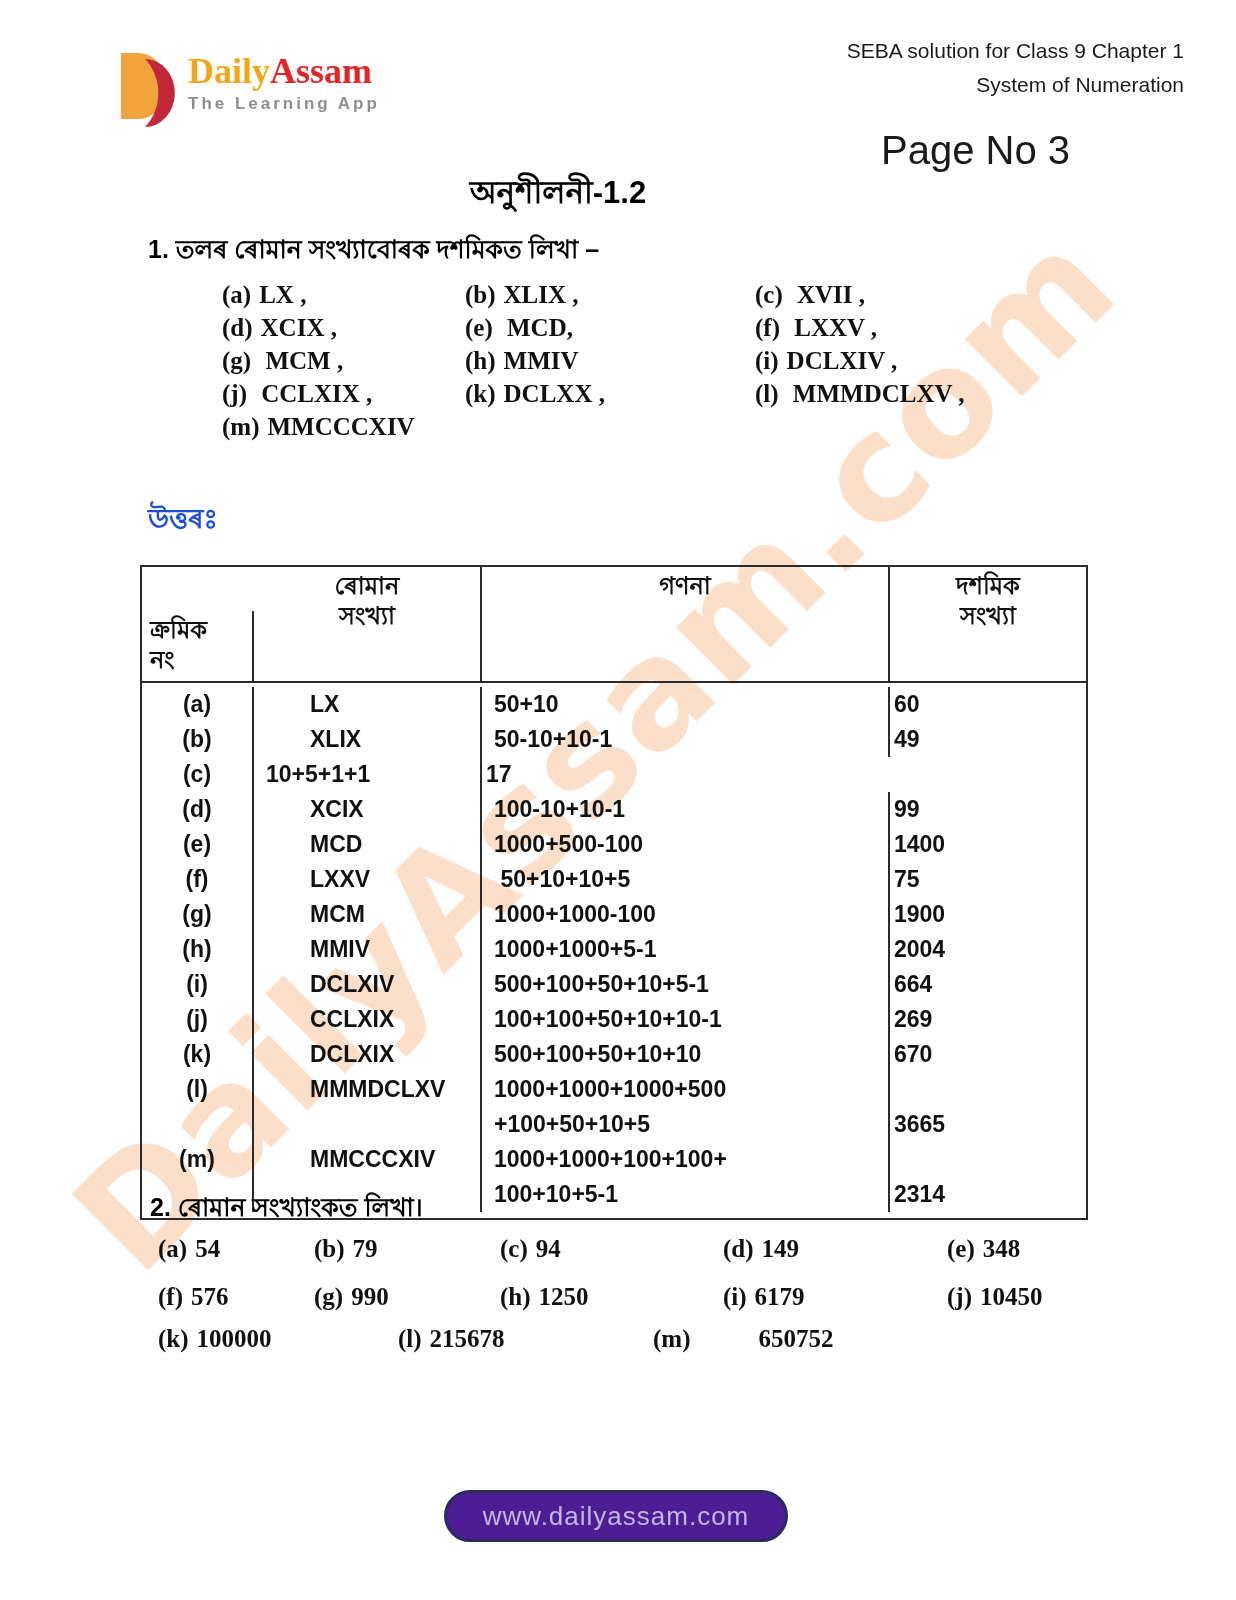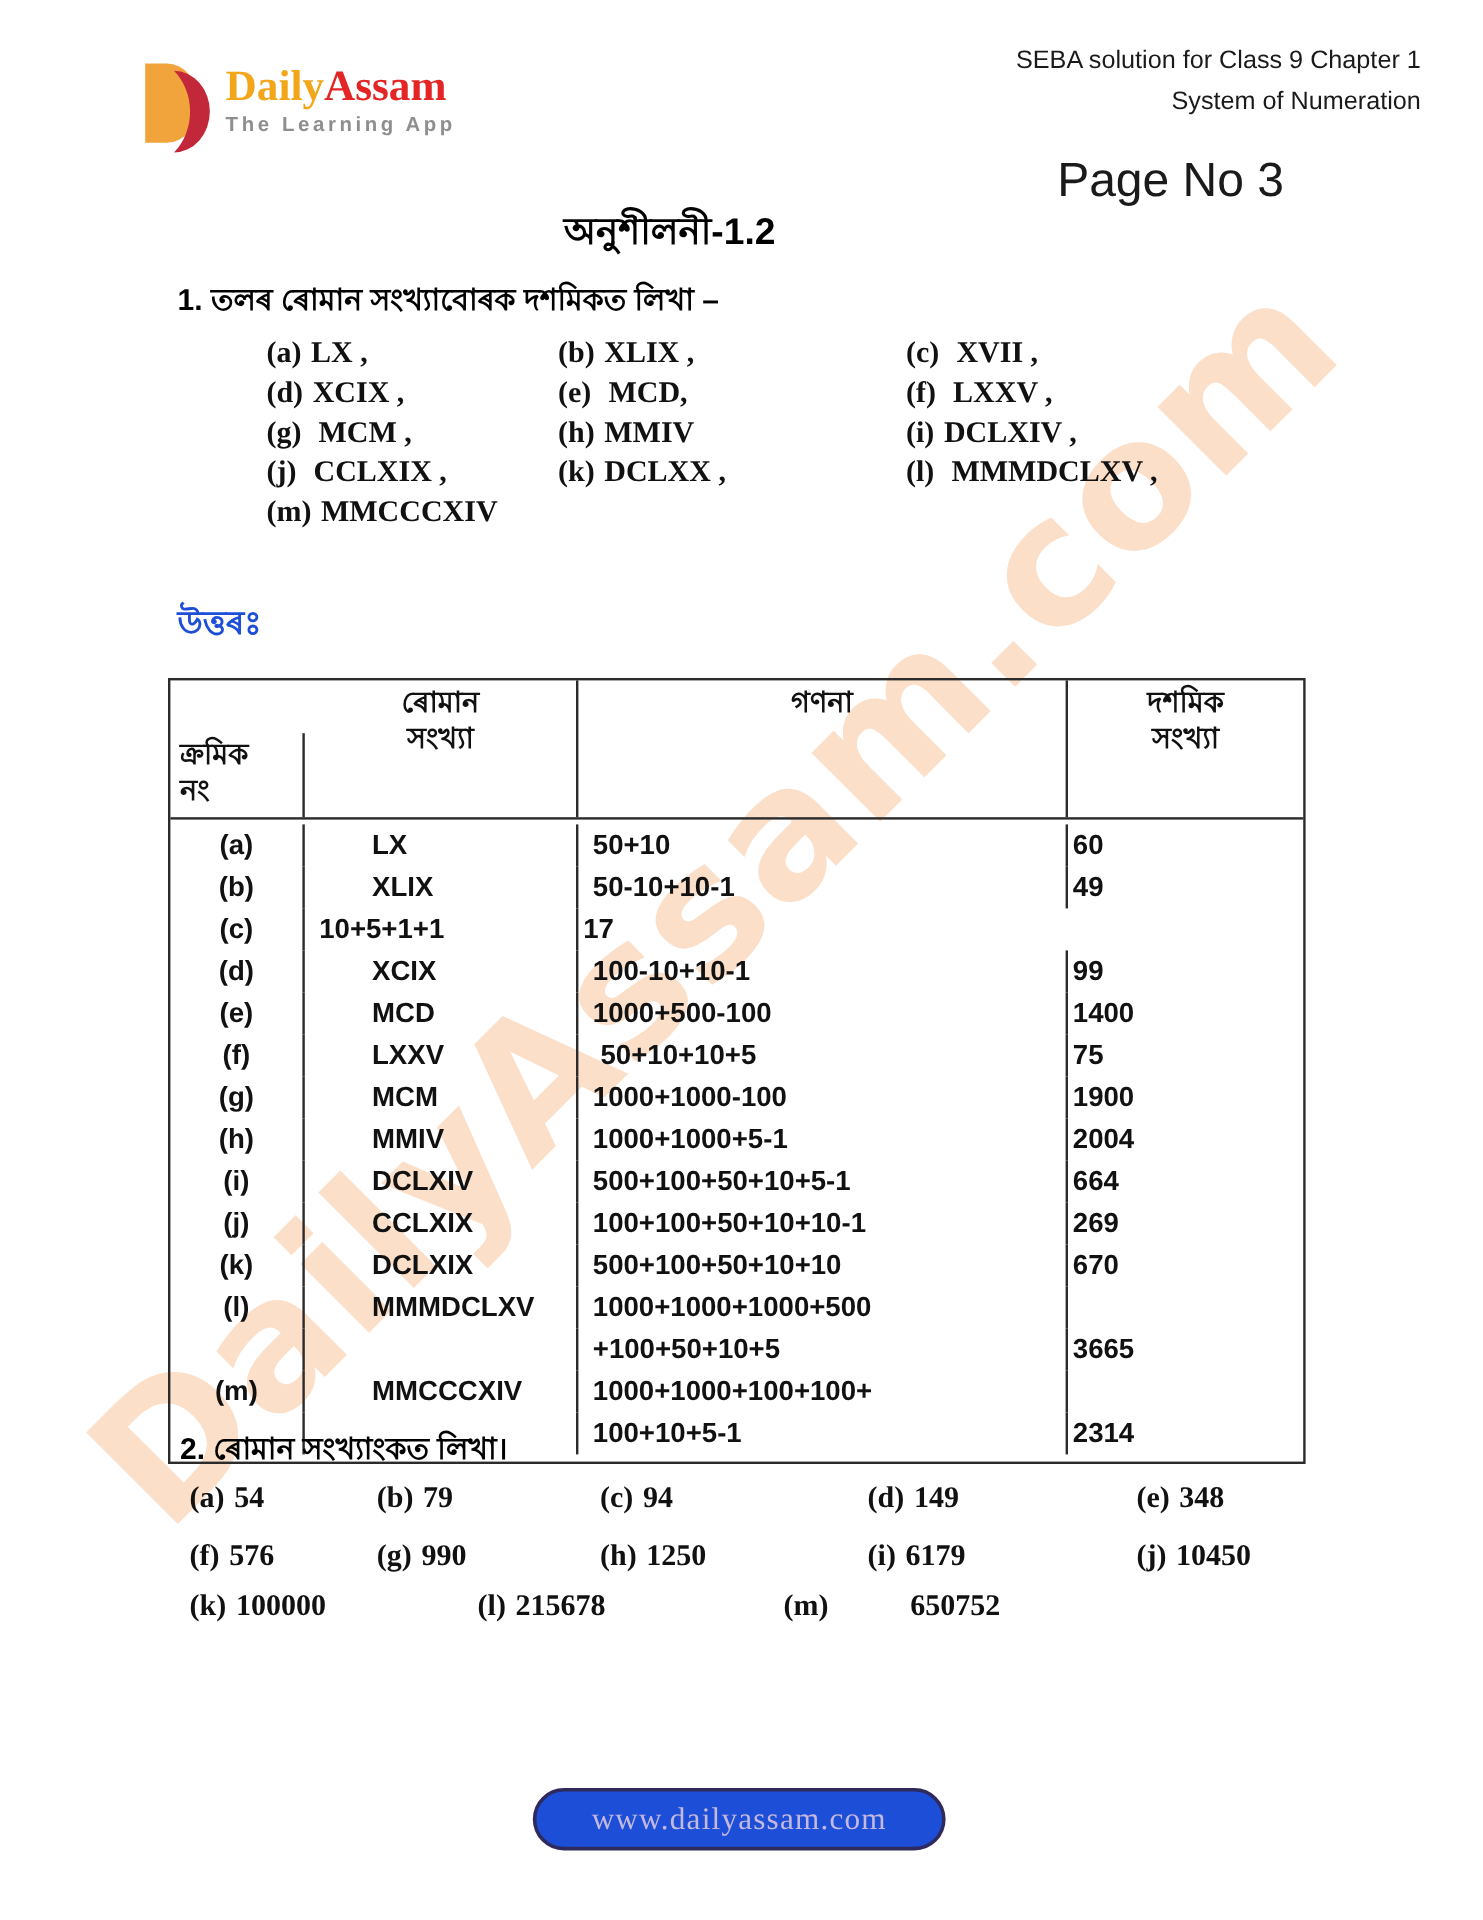--- a/index.html
+++ b/index.html
@@ -93,24 +93,23 @@
   .q2-row { position:absolute; left:158px; width:1040px; display:grid; }
   .q2-row1 { top:1232px; grid-template-columns:156px 186px 223px 224px auto; }
   .q2-row2 { top:1280px; grid-template-columns:156px 186px 223px 224px auto; }
   .q2-row3 { top:1322px; grid-template-columns:240px 255px auto; }
   .q2-row .qitem { font-size:25px; }
   .q2-row3 .qitem:nth-child(3) .val { margin-left:60px; }
 
   
   .footer-pill {
     position:absolute; left:444px; top:1490px; width:344px; height:52px;
-    background:#1d4ed8; border:3px solid #2e2a5e; border-radius:28px;
+    background:#4c1d95; border:3px solid #2e2a5e; border-radius:28px;
     display:flex; align-items:center; justify-content:center;
     cursor:pointer;
-    font-family:Liberation Serif, serif;
   }
   .footer-pill span { font-size:26px; color:#c3b8dd; letter-spacing:1px; }
 </style>
 </head>
 <body>
 
 <div class="page">
 
   <div class="watermark">DailyAssam.com</div>
 

